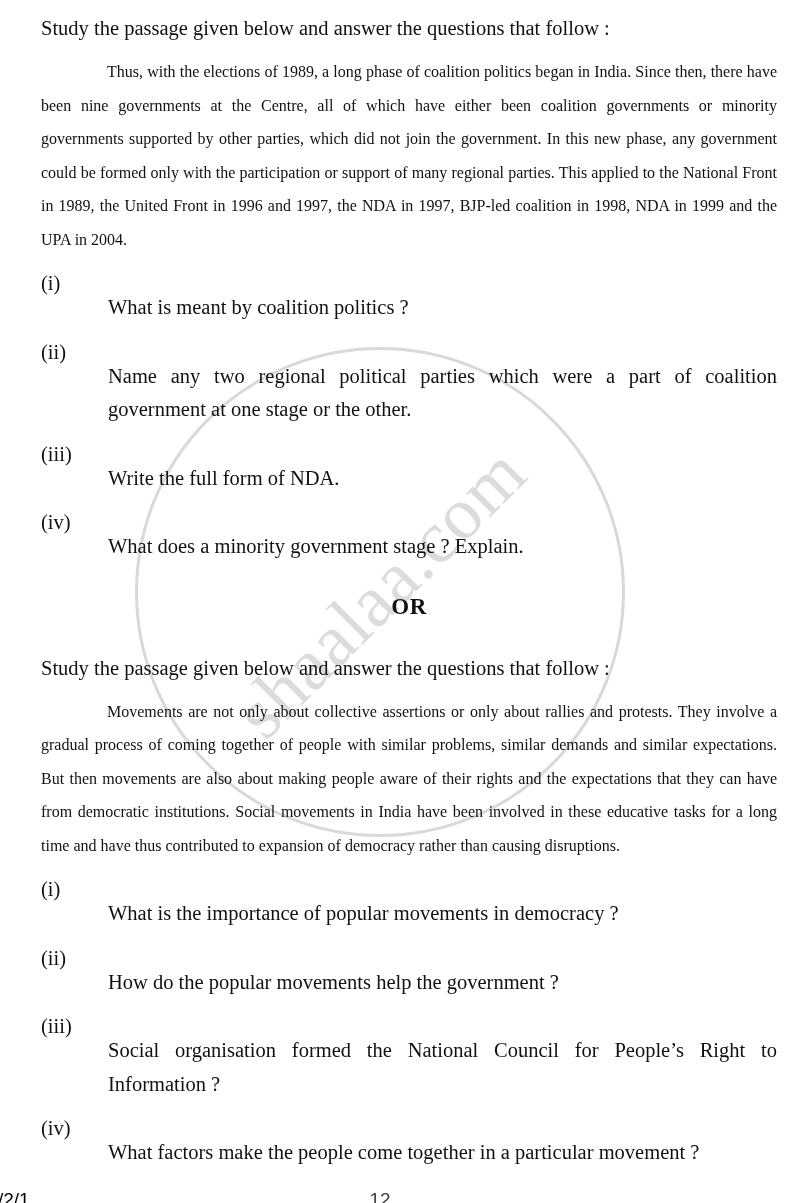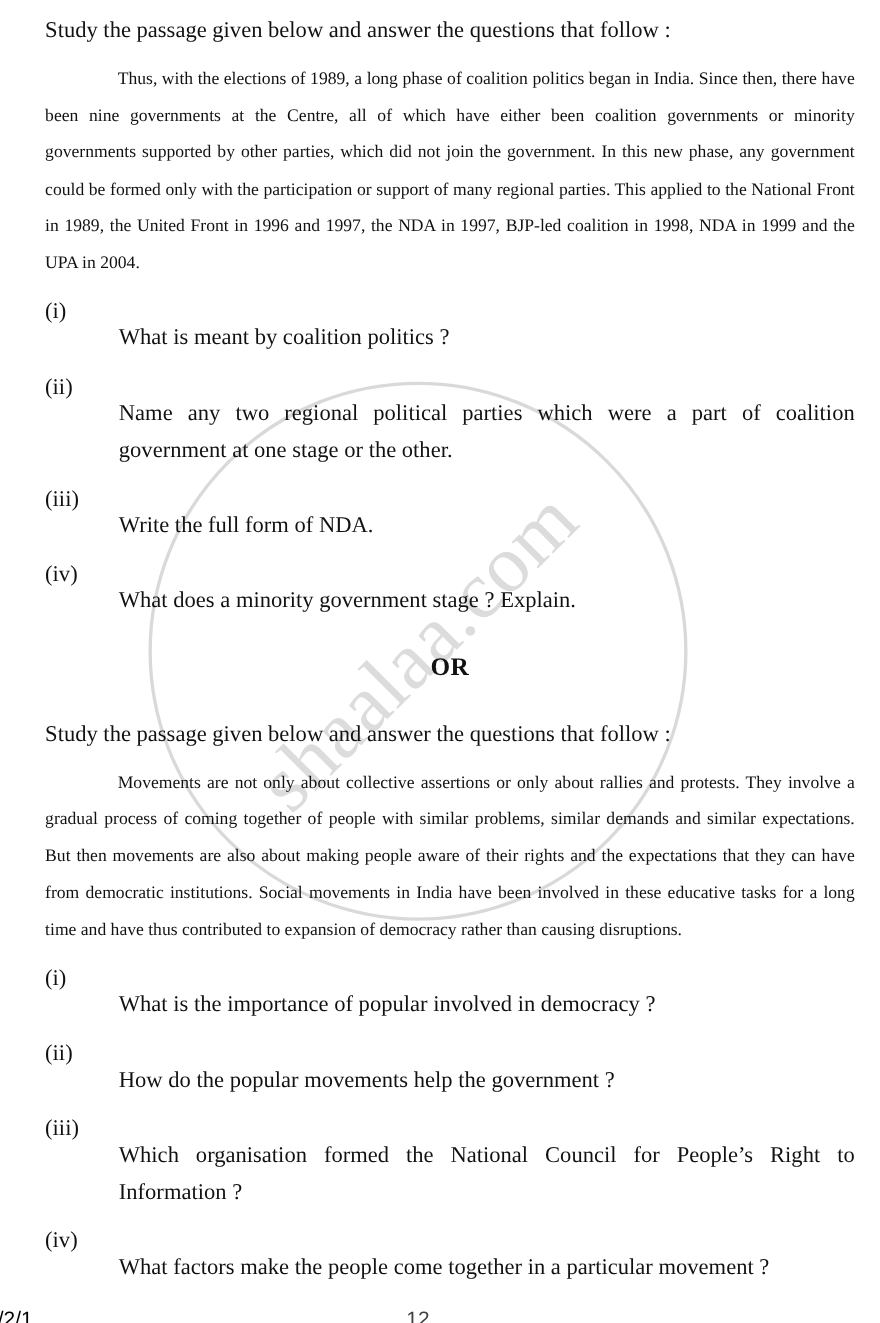--- a/index.html
+++ b/index.html
@@ -200,29 +200,29 @@
 
     <p class="or-divider">OR</p>
 
     <p class="lead-line">Study the passage given below and answer the questions that follow :</p>
 
     <p class="passage">Movements are not only about collective assertions or only about rallies and protests. They involve a gradual process of coming together of people with similar problems, similar demands and similar expectations. But then movements are also about making people aware of their rights and the expectations that they can have from democratic institutions. Social movements in India have been involved in these educative tasks for a long time and have thus contributed to expansion of democracy rather than causing disruptions.</p>
 
     <ul class="q-list">
       <li class="q-item">
         <span class="q-num">(i)</span>
-        <span class="q-text">What is the importance of popular involved in democracy ?</span>
+        <span class="q-text">What is the importance of popular movements in democracy ?</span>
       </li>
       <li class="q-item">
         <span class="q-num">(ii)</span>
         <span class="q-text">How do the popular movements help the government ?</span>
       </li>
       <li class="q-item">
         <span class="q-num">(iii)</span>
-        <span class="q-text justify-all">Which organisation formed the National Council for People’s Right to Information ?</span>
+        <span class="q-text justify-all">Social organisation formed the National Council for People’s Right to Information ?</span>
       </li>
       <li class="q-item">
         <span class="q-num">(iv)</span>
         <span class="q-text justify-all">What factors make the people come together in a particular movement ?</span>
       </li>
     </ul>
 
   </div>
 </div>
 

